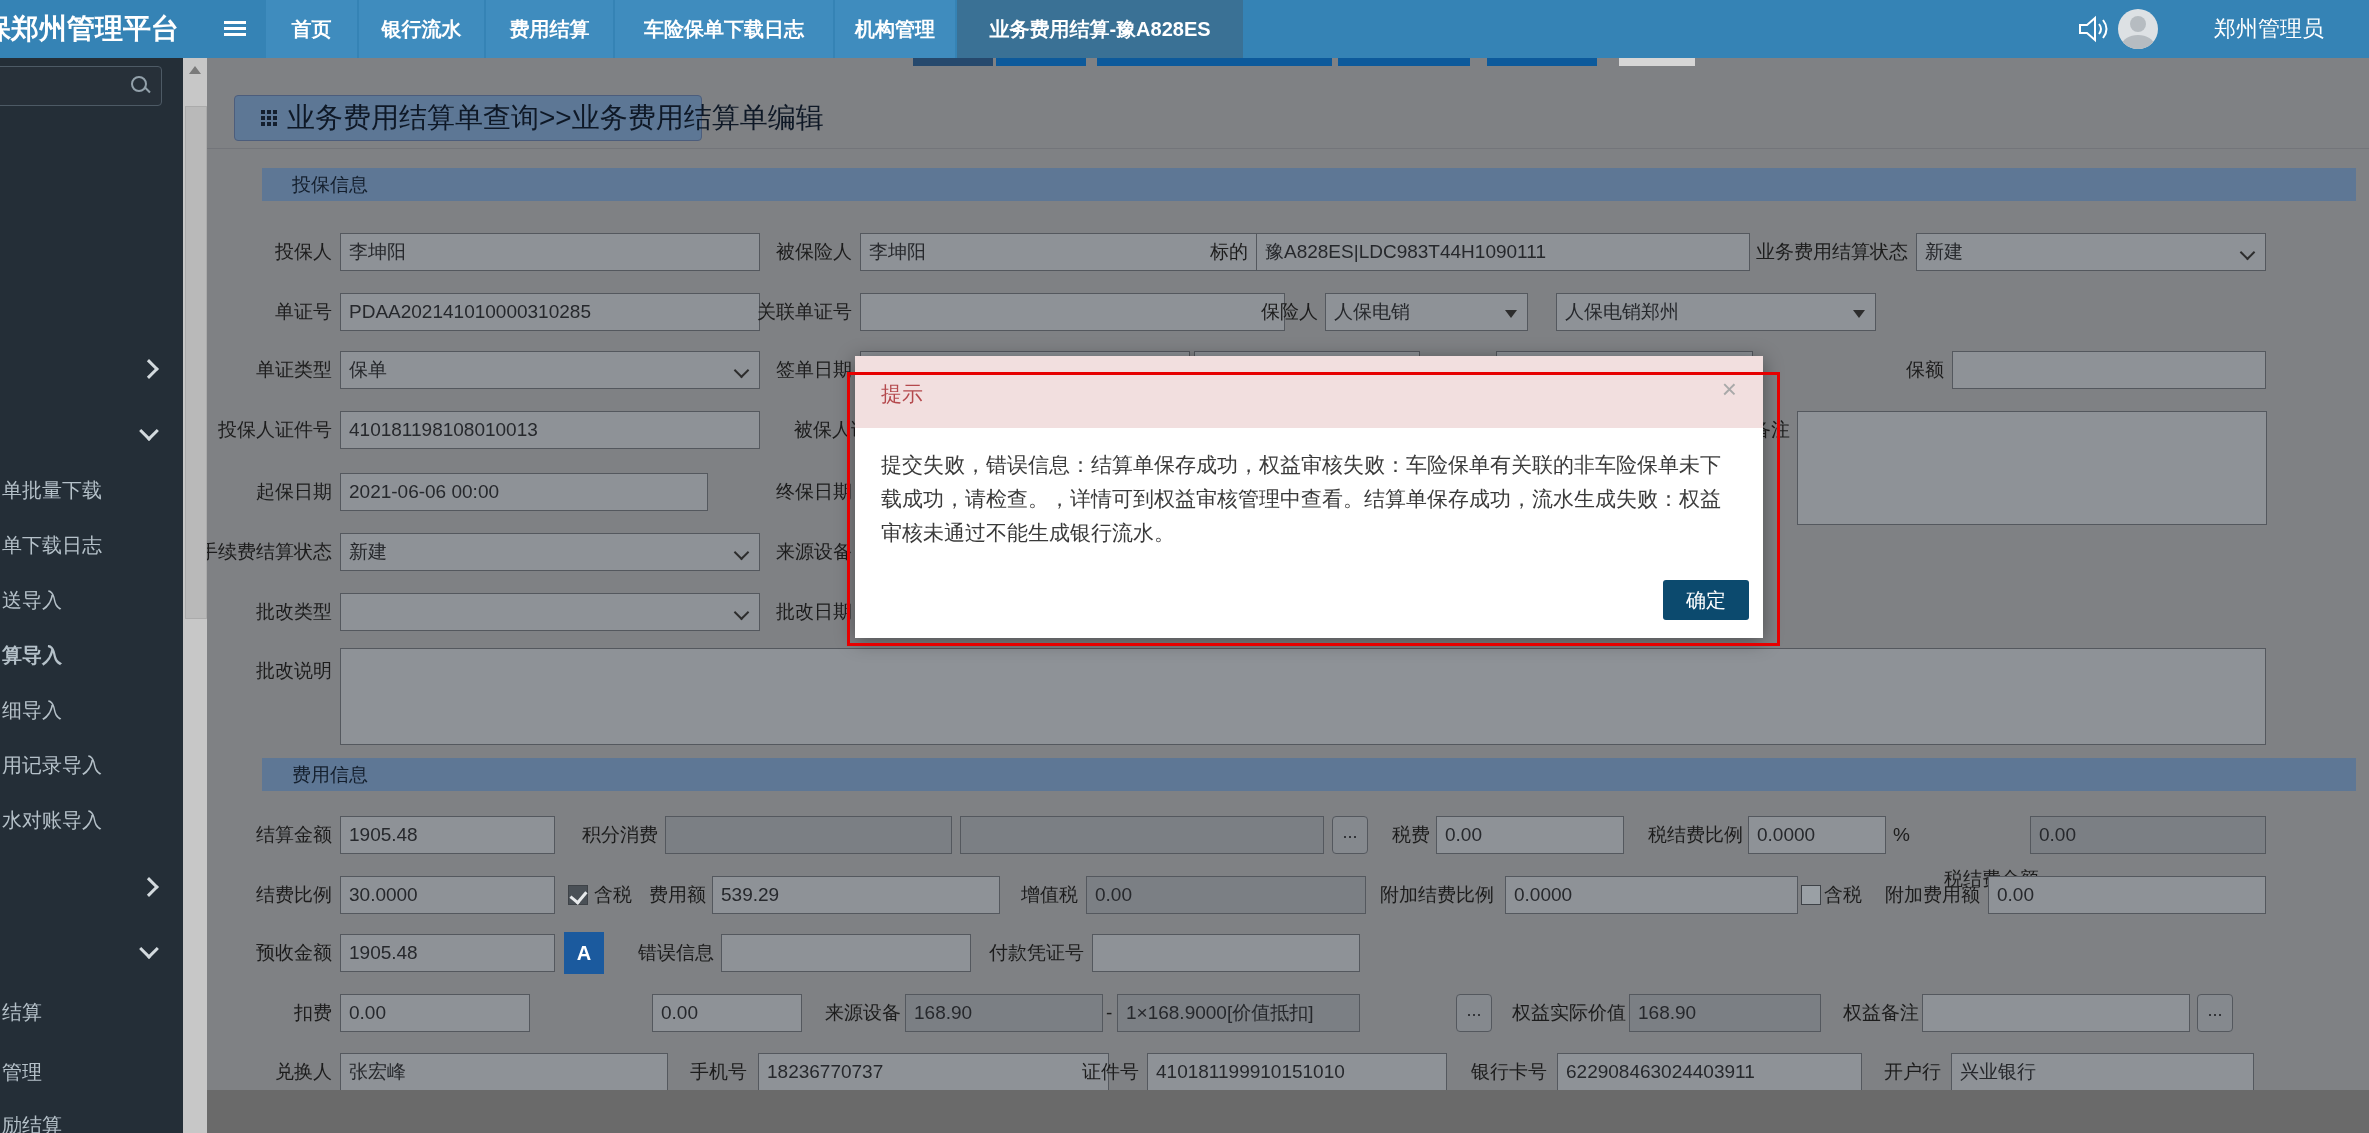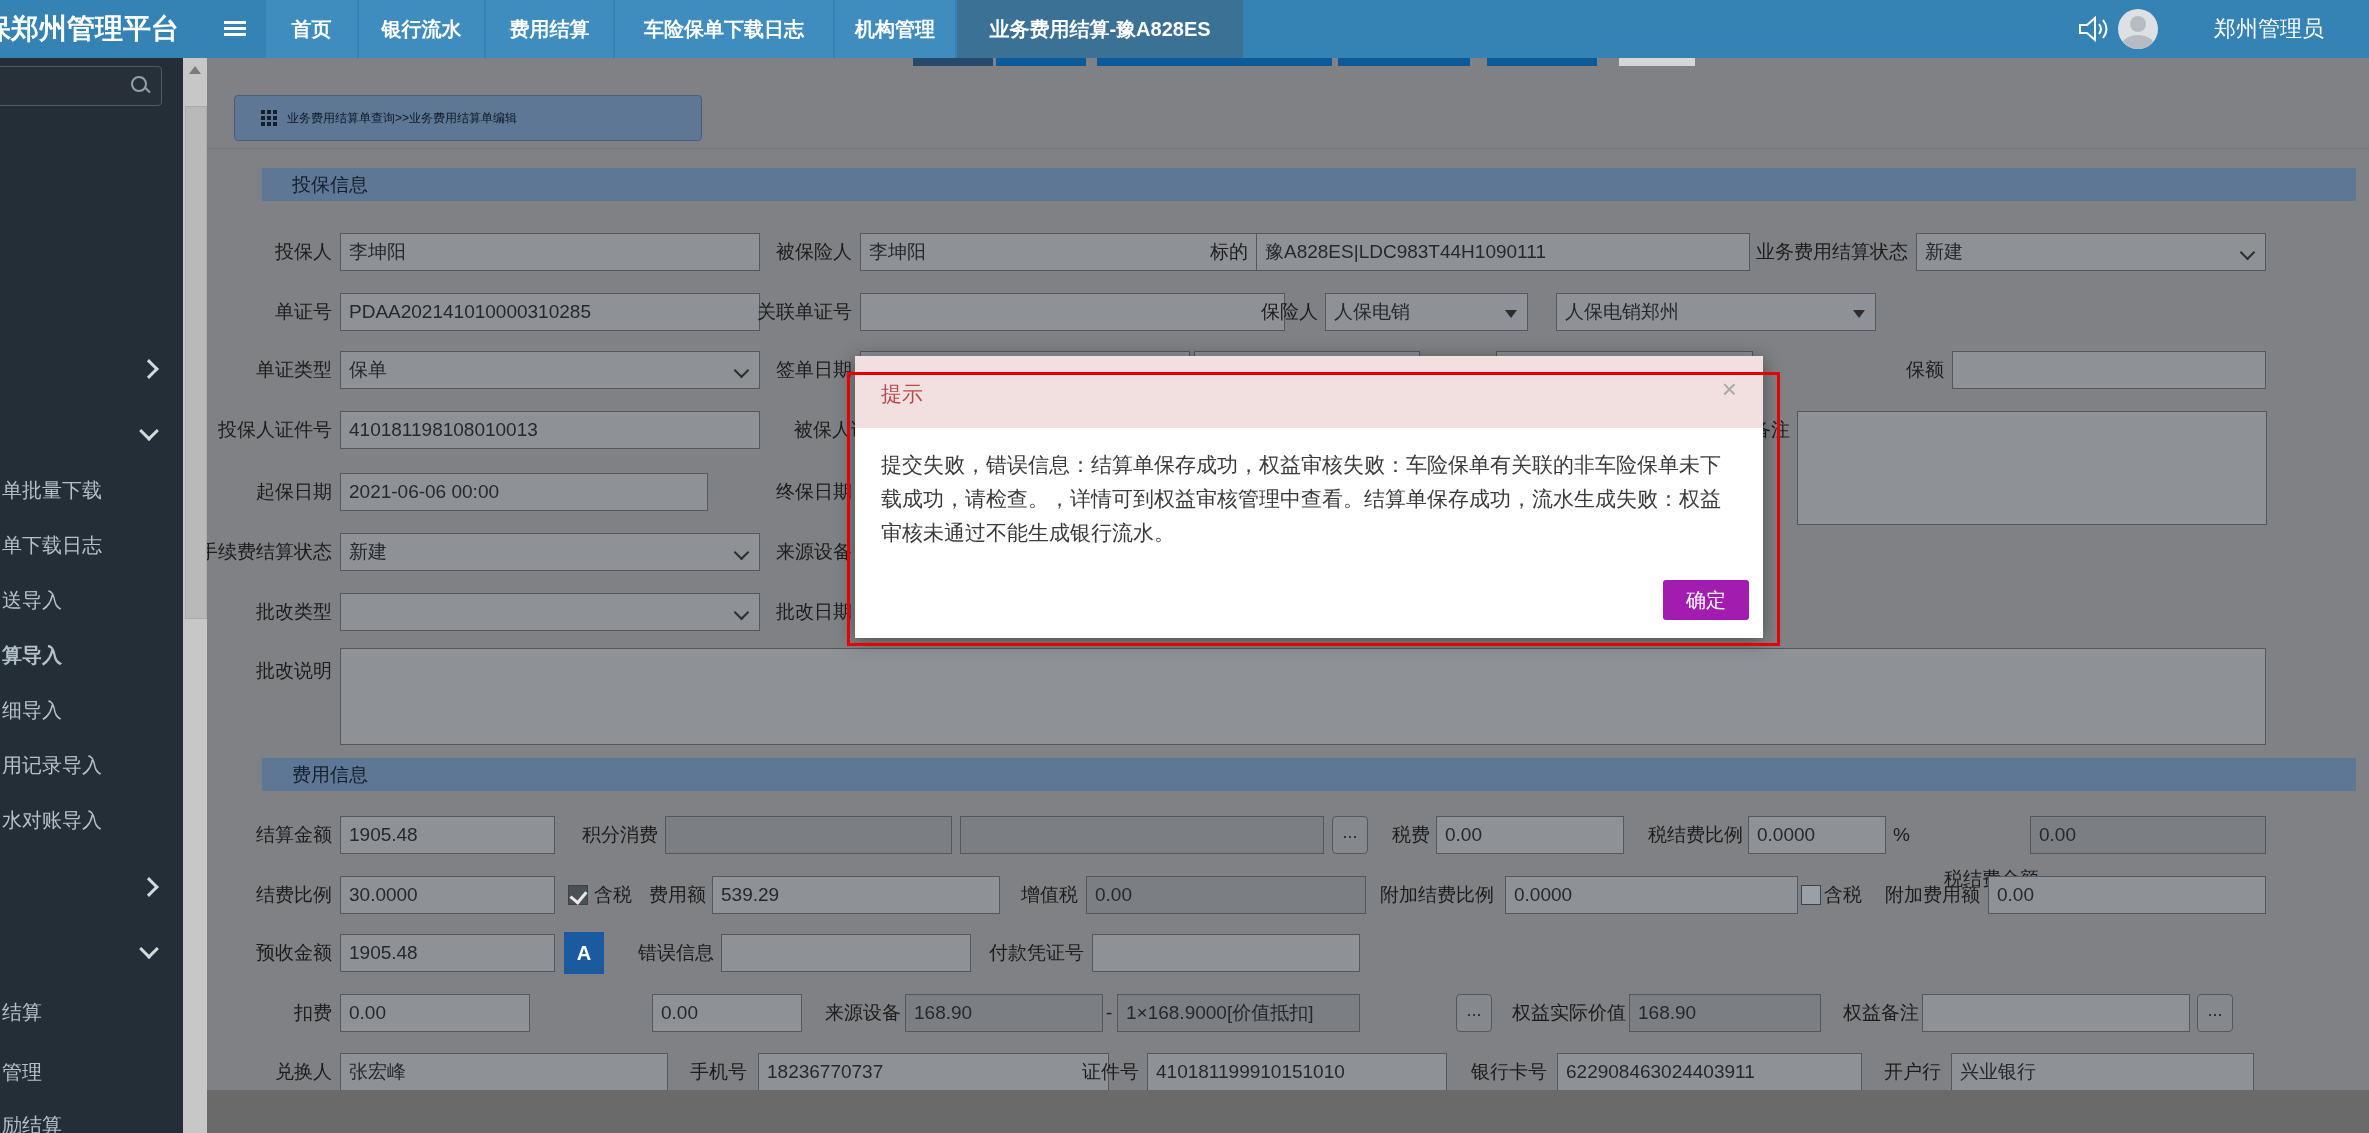--- a/index.html
+++ b/index.html
@@ -29,21 +29,21 @@
   .chev.r{border-right:3px solid #d3dade;border-bottom:3px solid #d3dade;transform:rotate(-45deg);}
   .chev.d{border-right:3px solid #d3dade;border-bottom:3px solid #d3dade;transform:rotate(45deg);}
   .strack{position:absolute;left:183px;top:58px;width:24px;height:1075px;background:#c7c7c7;z-index:5;}
   .sup{position:absolute;left:6px;top:8px;width:0;height:0;border-left:6px solid transparent;
        border-right:6px solid transparent;border-bottom:8px solid #7a7a7a;}
   .sthumb{position:absolute;left:2px;top:48px;width:20px;height:511px;background:#b9b9b9;border:1px solid #ababab;}
   
   .hline{position:absolute;left:207px;top:148px;width:2162px;height:1px;background:#73757a;}
   .crumb{position:absolute;left:234px;top:95px;width:466px;height:44px;background:#5d7795;
          border:1px solid #4c5d7c;border-radius:4px;}
-  .crumb .txt{position:absolute;left:52px;top:0;height:44px;line-height:44px;font-size:12px;color:#0e1826;white-space:nowrap;}
+  .crumb .txt{position:absolute;left:52px;top:0;height:44px;line-height:44px;font-size:28px;color:#0e1826;white-space:nowrap;}
   .grid9{position:absolute;left:26px;top:14px;width:4px;height:4px;background:#141f2e;
          box-shadow:6px 0 0 #141f2e,12px 0 0 #141f2e,0 6px 0 #141f2e,6px 6px 0 #141f2e,12px 6px 0 #141f2e,
                     0 12px 0 #141f2e,6px 12px 0 #141f2e,12px 12px 0 #141f2e;}
   .bar{position:absolute;left:262px;width:2094px;height:33px;background:#5e7795;color:#141f2d;
        font-size:19px;line-height:33px;padding-left:30px;box-sizing:border-box;}
   .lb{position:absolute;height:38px;line-height:38px;font-size:19px;color:#1c1c1c;text-align:right;white-space:nowrap;}
   .ip{position:absolute;height:38px;line-height:36px;font-size:19px;color:#26282c;background:#8e9297;
       border:1px solid #54585e;padding:0 8px;box-sizing:border-box;white-space:nowrap;overflow:hidden;}
   .dis{background:#7b7f84;}
   .car{position:absolute;right:12px;top:13px;width:9px;height:9px;border-right:2px solid #2d2d2d;
@@ -67,21 +67,21 @@
       line-height:34px;background:#0d5a9b;cursor:pointer;white-space:nowrap;box-sizing:border-box;}
   .fb.dark{background:#26496d;}
   .fb.gray{background:#d6d6d6;color:#333;}
   
   .modal{position:absolute;left:855px;top:356px;width:908px;height:282px;background:#fff;z-index:20;
          box-shadow:0 3px 18px rgba(0,0,0,.4);}
   .mhead{position:absolute;left:0;top:0;width:100%;height:72px;background:#f2dfdf;box-sizing:border-box;}
   .mtitle{position:absolute;left:26px;top:24px;font-size:21px;color:#b4494d;}
   .mclose{position:absolute;right:26px;top:20px;font-size:26px;color:#a9a9a9;cursor:pointer;line-height:26px;}
   .mbody{position:absolute;left:26px;top:92px;width:856px;font-size:21px;line-height:34px;color:#3a3a3a;}
-  .mok{position:absolute;right:14px;bottom:18px;width:86px;height:40px;background:#a21caf;color:#fff;
+  .mok{position:absolute;right:14px;bottom:18px;width:86px;height:40px;background:#0c4a6e;color:#fff;
        font-size:20px;text-align:center;line-height:40px;border-radius:3px;cursor:pointer;}
   .redrect{position:absolute;left:847px;top:372px;width:933px;height:274px;border:3px solid #e60000;
            box-sizing:border-box;z-index:21;pointer-events:none;}
 </style>
 </head>
 <body>
 
 <div id="app">
 
   <div class="nav">

